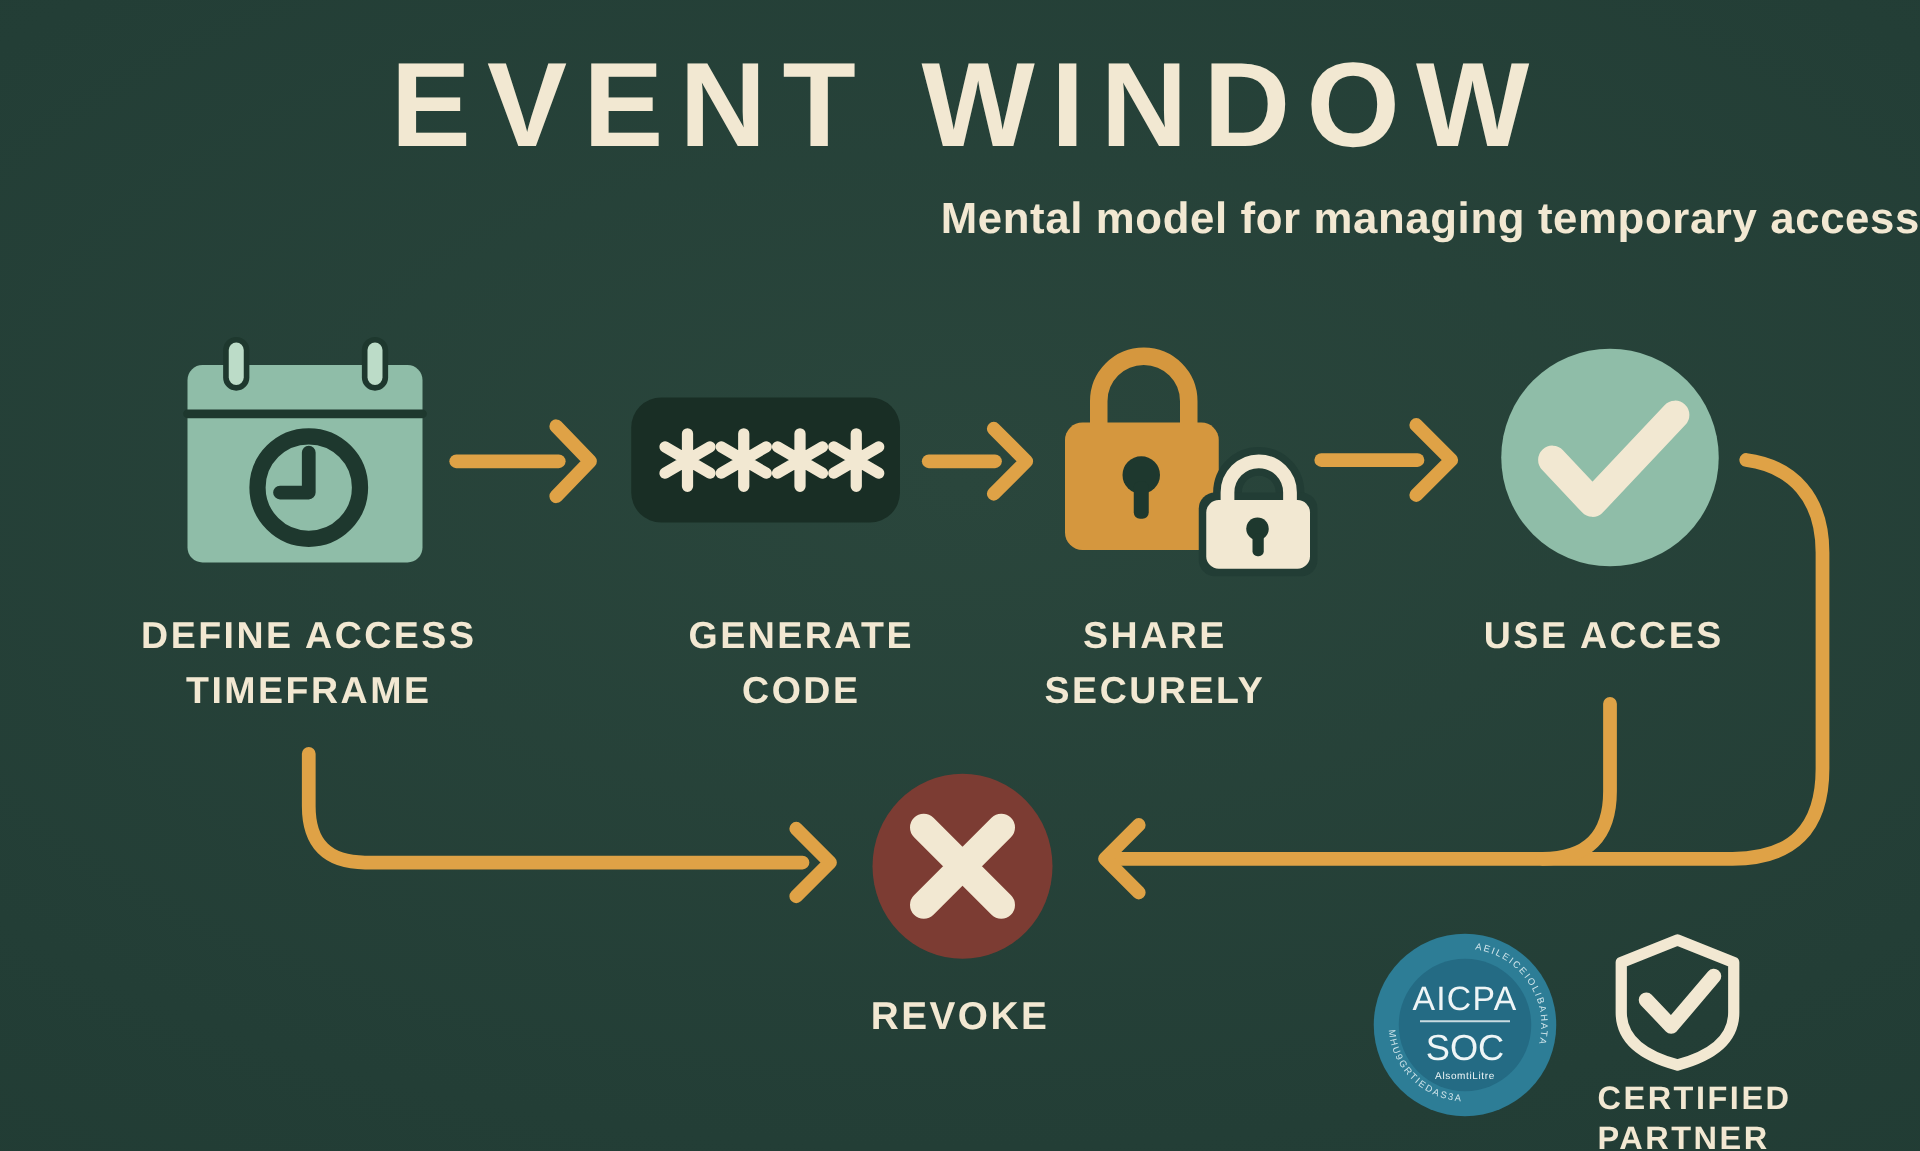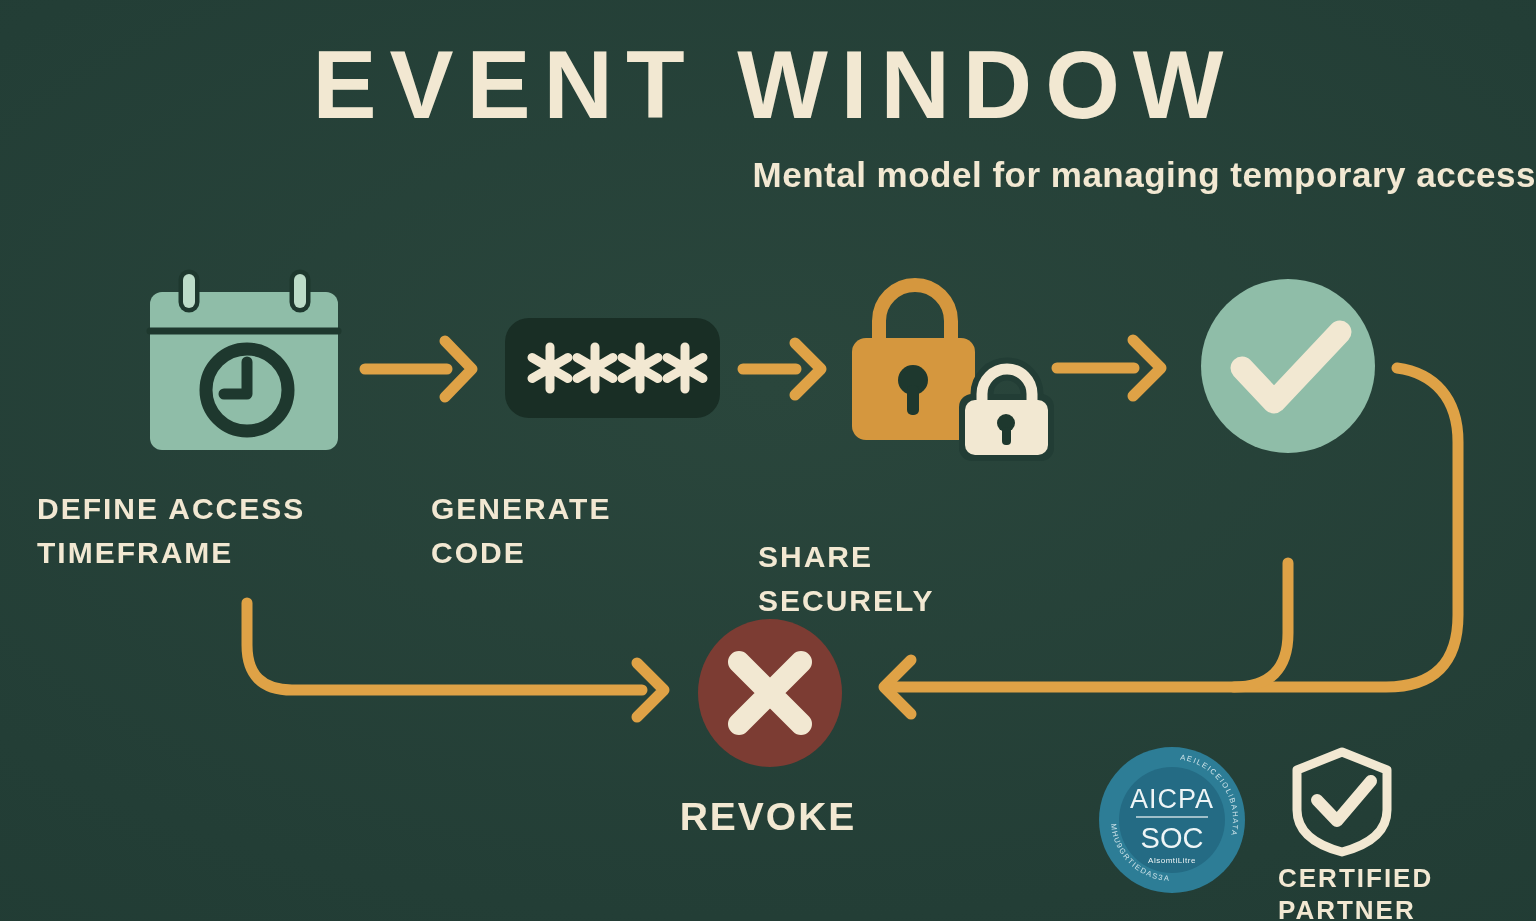--- a/index.html
+++ b/index.html
@@ -21,31 +21,31 @@
   .subtitle{
     left:0;top:155px;width:100%;
     text-align:right;
     font-size:35px;font-weight:600;
     letter-spacing:0.5px;
     color:var(--cream);
   }
   .step-label{
     top:487px;width:420px;
     transform:translateX(-50%);
-    text-align:left;
+    text-align:center;
     font-size:30px;font-weight:700;
     letter-spacing:2px;line-height:44px;
     white-space:pre-line;
     color:var(--cream);
   }
   .revoke-label{
     left:768px;top:795px;width:300px;
     transform:translateX(-50%);
     text-align:center;
-    font-size:39px;font-weight:700;letter-spacing:2px;
+    font-size:31px;font-weight:700;letter-spacing:2px;
     color:var(--cream);
   }
   .partner-label{
     left:1278px;top:862px;width:220px;
     font-size:26px;font-weight:700;
     letter-spacing:2px;line-height:32px;
     white-space:pre-line;
     color:var(--cream);
   }
   svg.layer{position:absolute;left:0;top:0;}
@@ -161,20 +161,21 @@
     <g>
       <path d="M1342,752 L1297,770 V810 Q1297,840 1342,852 Q1387,840 1387,810 V770 Z" class="cream-stroke" stroke-width="9"></path>
       <path d="M1317,800 L1337,821 L1371,781" class="cream-stroke" stroke-width="12"></path>
     </g>
   </svg>
 
   <div class="abs step-label" style="left:247px;">DEFINE ACCESS
 TIMEFRAME</div>
   <div class="abs step-label" style="left:641px;">GENERATE
 CODE</div>
-  <div class="abs step-label" style="left:968px;margin-top:48px;">SHARE
+  <div class="abs step-label" style="left:924px;">SHARE
 SECURELY</div>
+  <div class="abs step-label" style="left:1283px;">USE ACCES</div>
 
   <div class="abs revoke-label">REVOKE</div>
 
   <div class="abs partner-label">CERTIFIED
 PARTNER</div>
 </div>
 
 </body></html>

